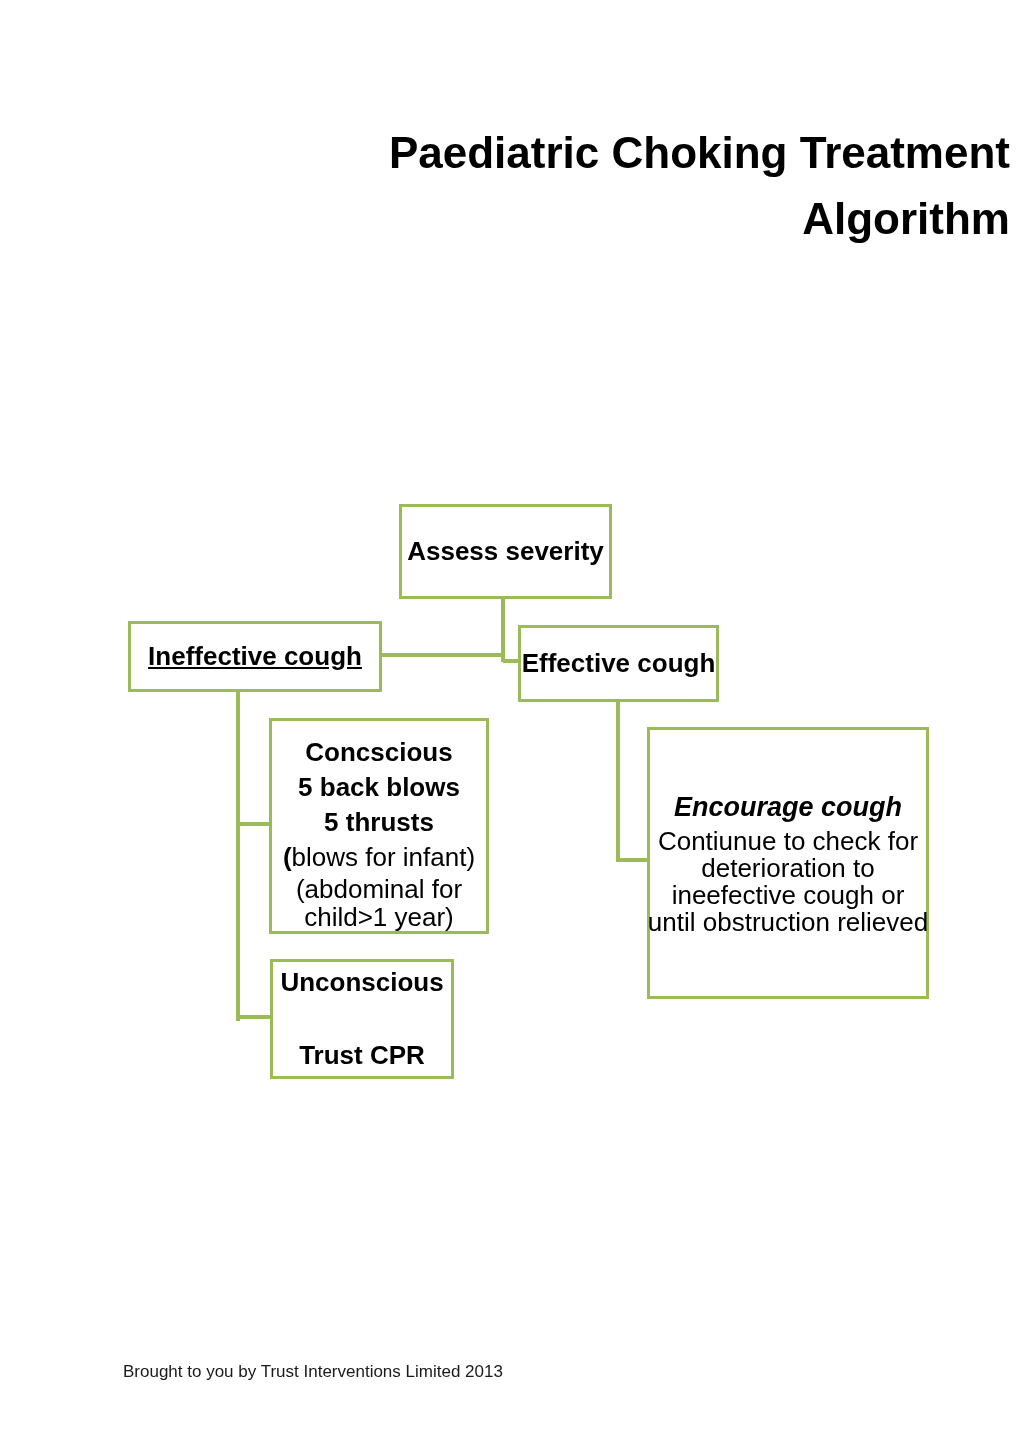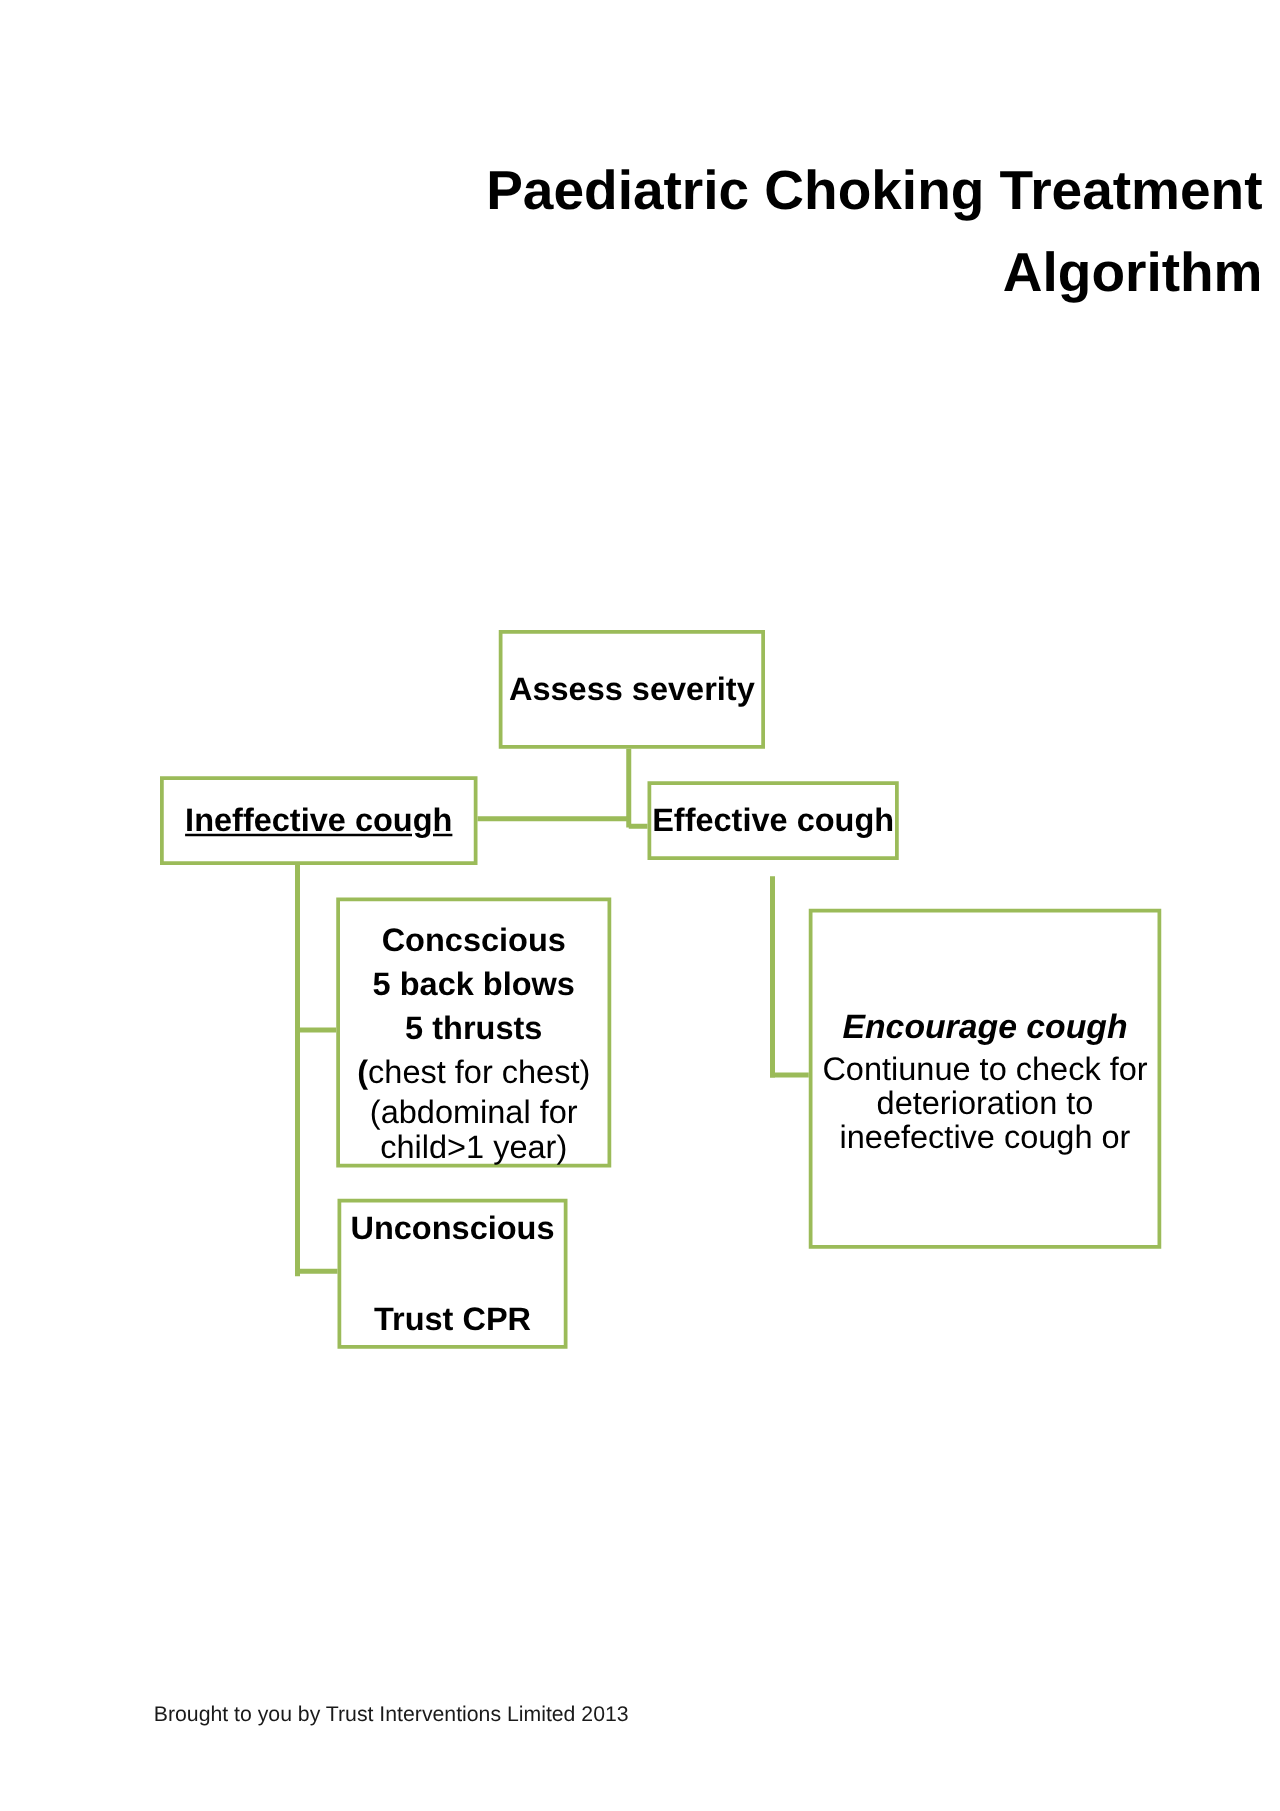--- a/index.html
+++ b/index.html
@@ -38,21 +38,21 @@
     align-items: center;
     justify-content: center;
     text-align: right;
     font-size: 26px;
     font-weight: 700;
     white-space: nowrap;
     overflow: visible;
   }
   #box-assess      { left: 399px; top: 504px; width: 213px; height: 95px; }
   #box-ineffective { left: 128px; top: 621px; width: 254px; height: 71px; text-decoration: underline; }
-  #box-effective   { left: 518px; top: 625px; width: 201px; height: 63px; }
+  #box-effective   { left: 518px; top: 625px; width: 201px; height: 77px; }
   #box-conscious   { left: 269px; top: 718px; width: 220px; height: 216px; justify-content: flex-start; padding-top: 14px; }
   #box-encourage   { left: 647px; top: 727px; width: 282px; height: 272px; }
   #box-unconscious { left: 270px; top: 959px; width: 184px; height: 120px; gap: 38px; }
 
   .ln-b      { font-weight: 700; line-height: 35px; }
   .ln-r      { font-weight: 400; line-height: 35px; }
   .ln-r-tight{ font-weight: 400; line-height: 28px; }
   .bold-paren{ font-weight: 700; }
 
   #box-encourage .enc-head { font-weight: 700; font-size: 27px; line-height: 34px; margin-bottom: 4px; font-style: italic; }
@@ -109,30 +109,31 @@
   </div>
 
   <div class="fc-box" id="box-effective">
     <div>Effective cough</div>
   </div>
 
   <div class="fc-box" id="box-conscious">
     <div class="ln-b">Concscious</div>
     <div class="ln-b">5 back blows</div>
     <div class="ln-b">5 thrusts</div>
-    <div class="ln-r"><span class="bold-paren">(</span><span>chest for chest)</span></div>
+    <div class="ln-r"><span class="bold-paren">(</span><span>blows for infant)</span></div>
     <div class="ln-r-tight">(abdominal for</div>
     <div class="ln-r-tight">child&gt;1 year)</div>
   </div>
 
   <div class="fc-box" id="box-encourage">
     <div class="enc-head">Encourage cough</div>
     <div class="enc-line">Contiunue to check for</div>
     <div class="enc-line">deterioration to</div>
     <div class="enc-line">ineefective cough or</div>
+    <div class="enc-line">until obstruction relieved</div>
   </div>
 
   <div class="fc-box" id="box-unconscious">
     <div class="ln-b">Unconscious</div>
     <div class="ln-b">Trust CPR</div>
   </div>
 
   <div class="footer">Brought to you by Trust Interventions Limited 2013</div>
 
 </div>

